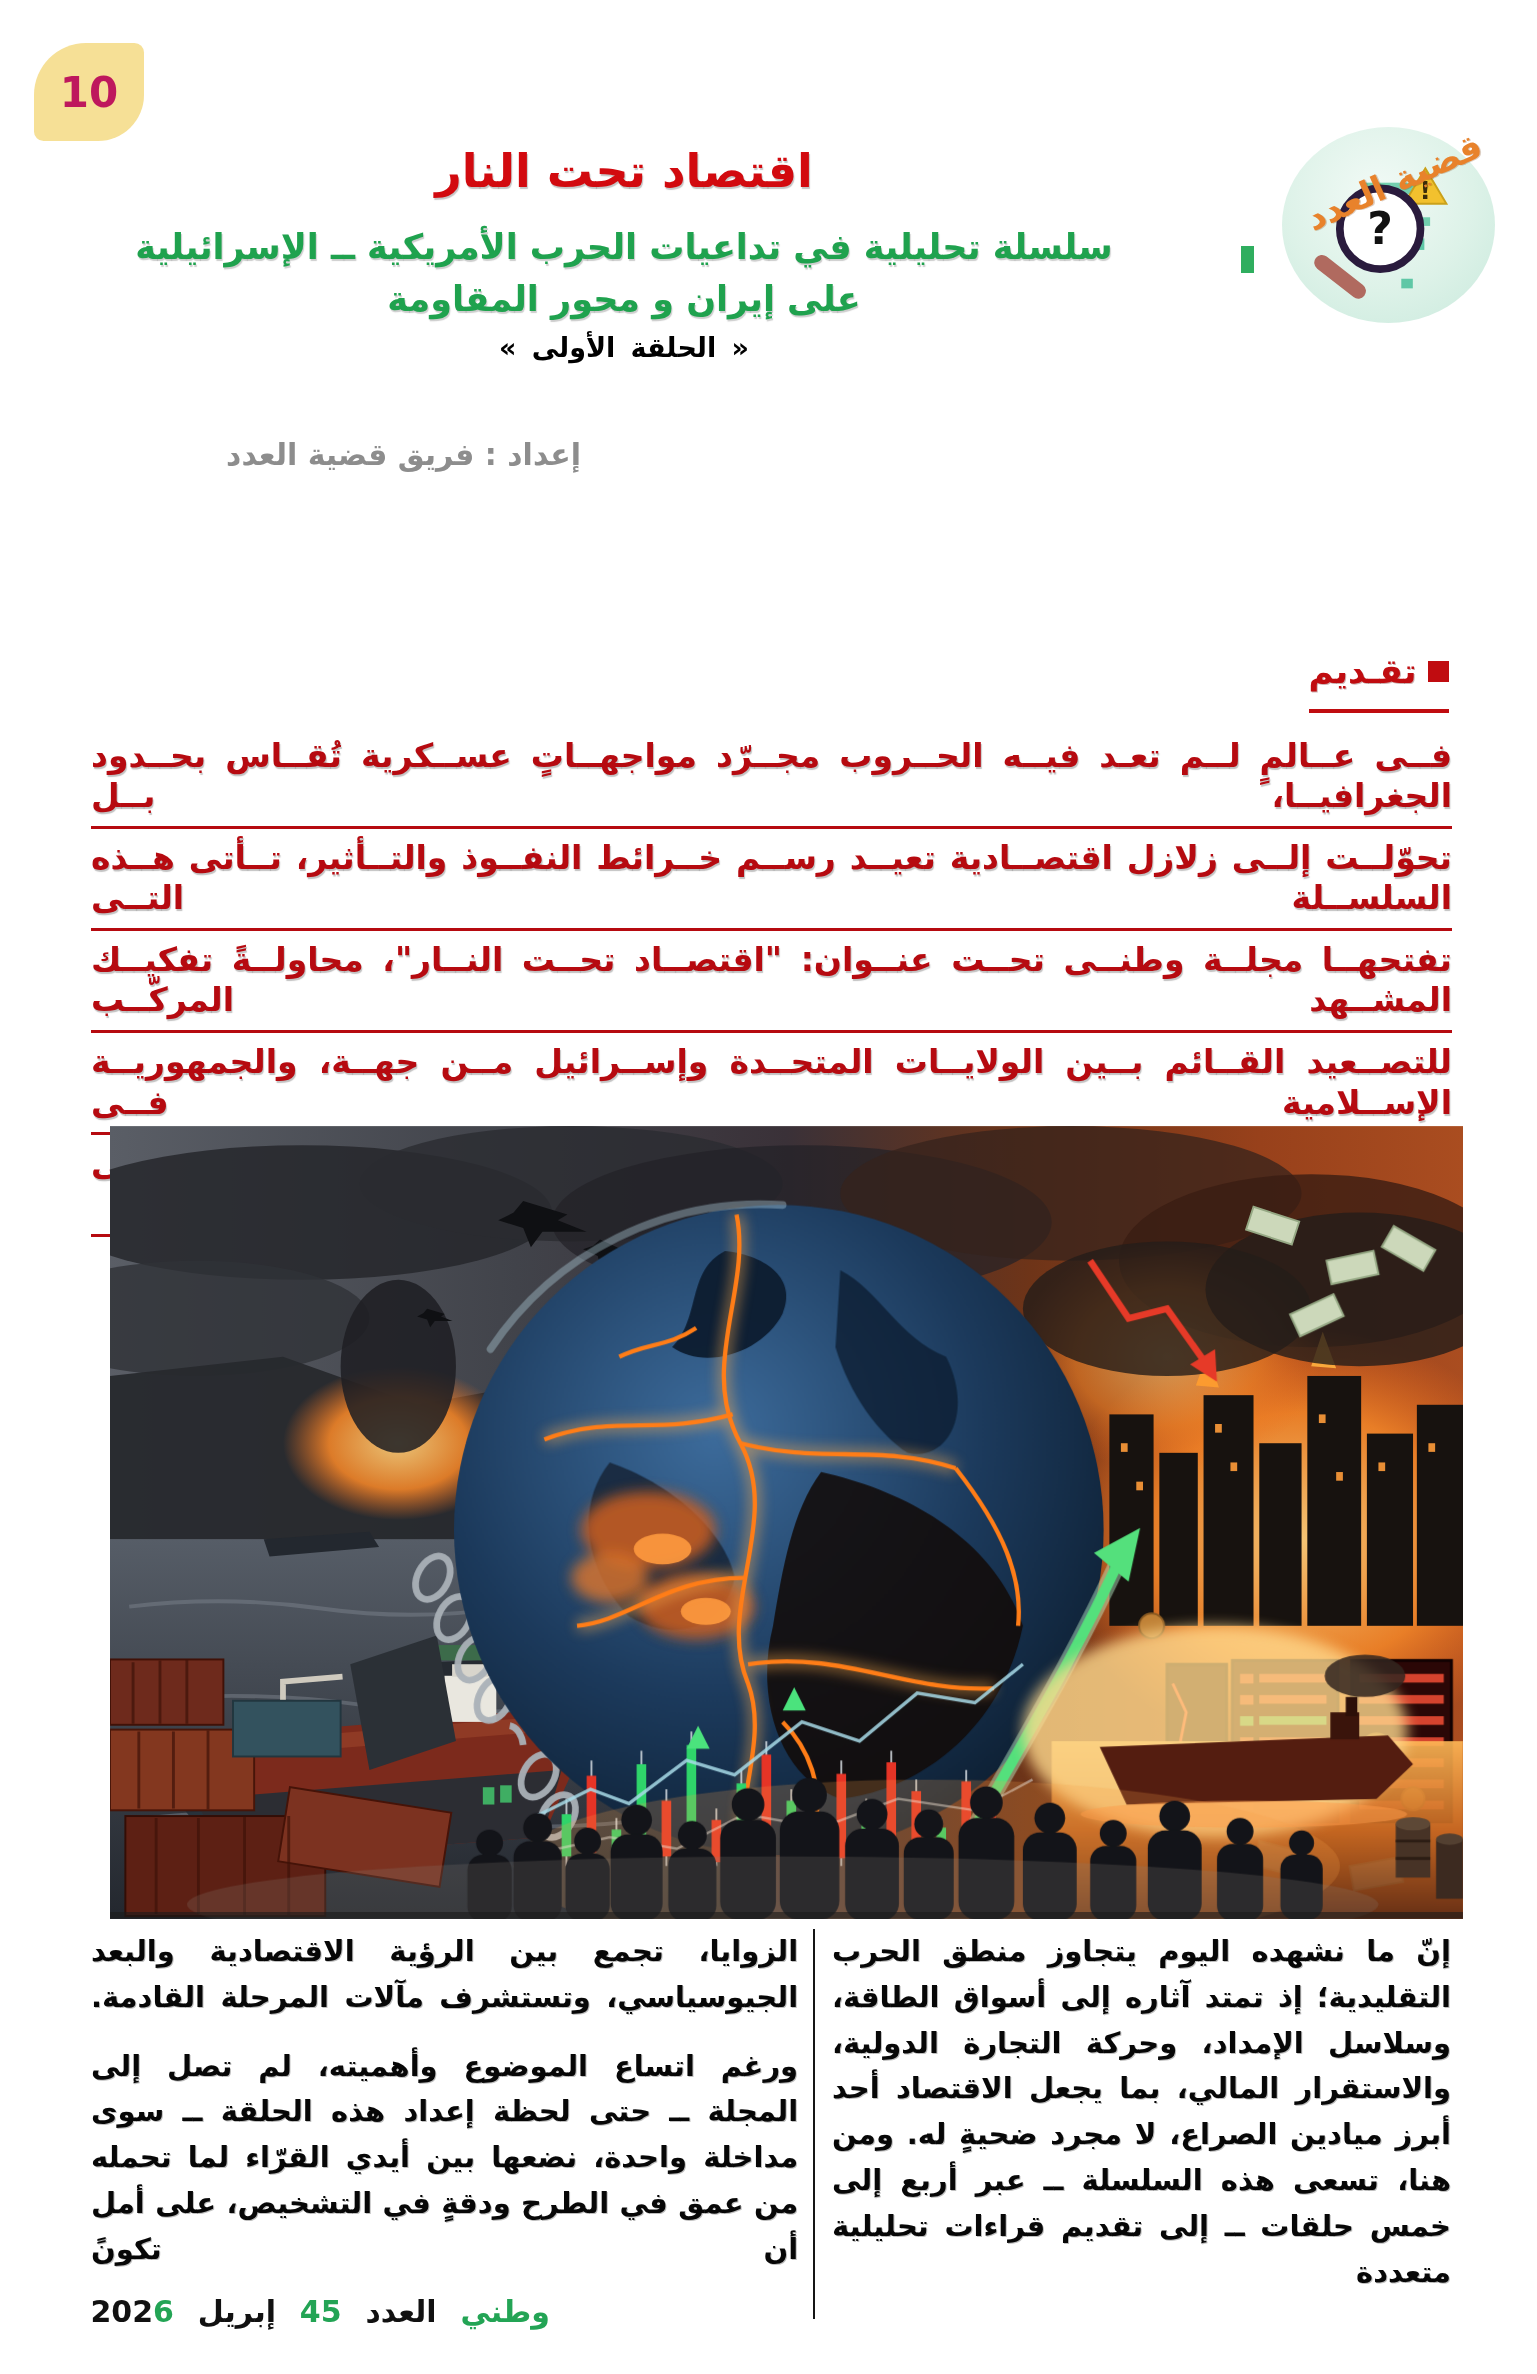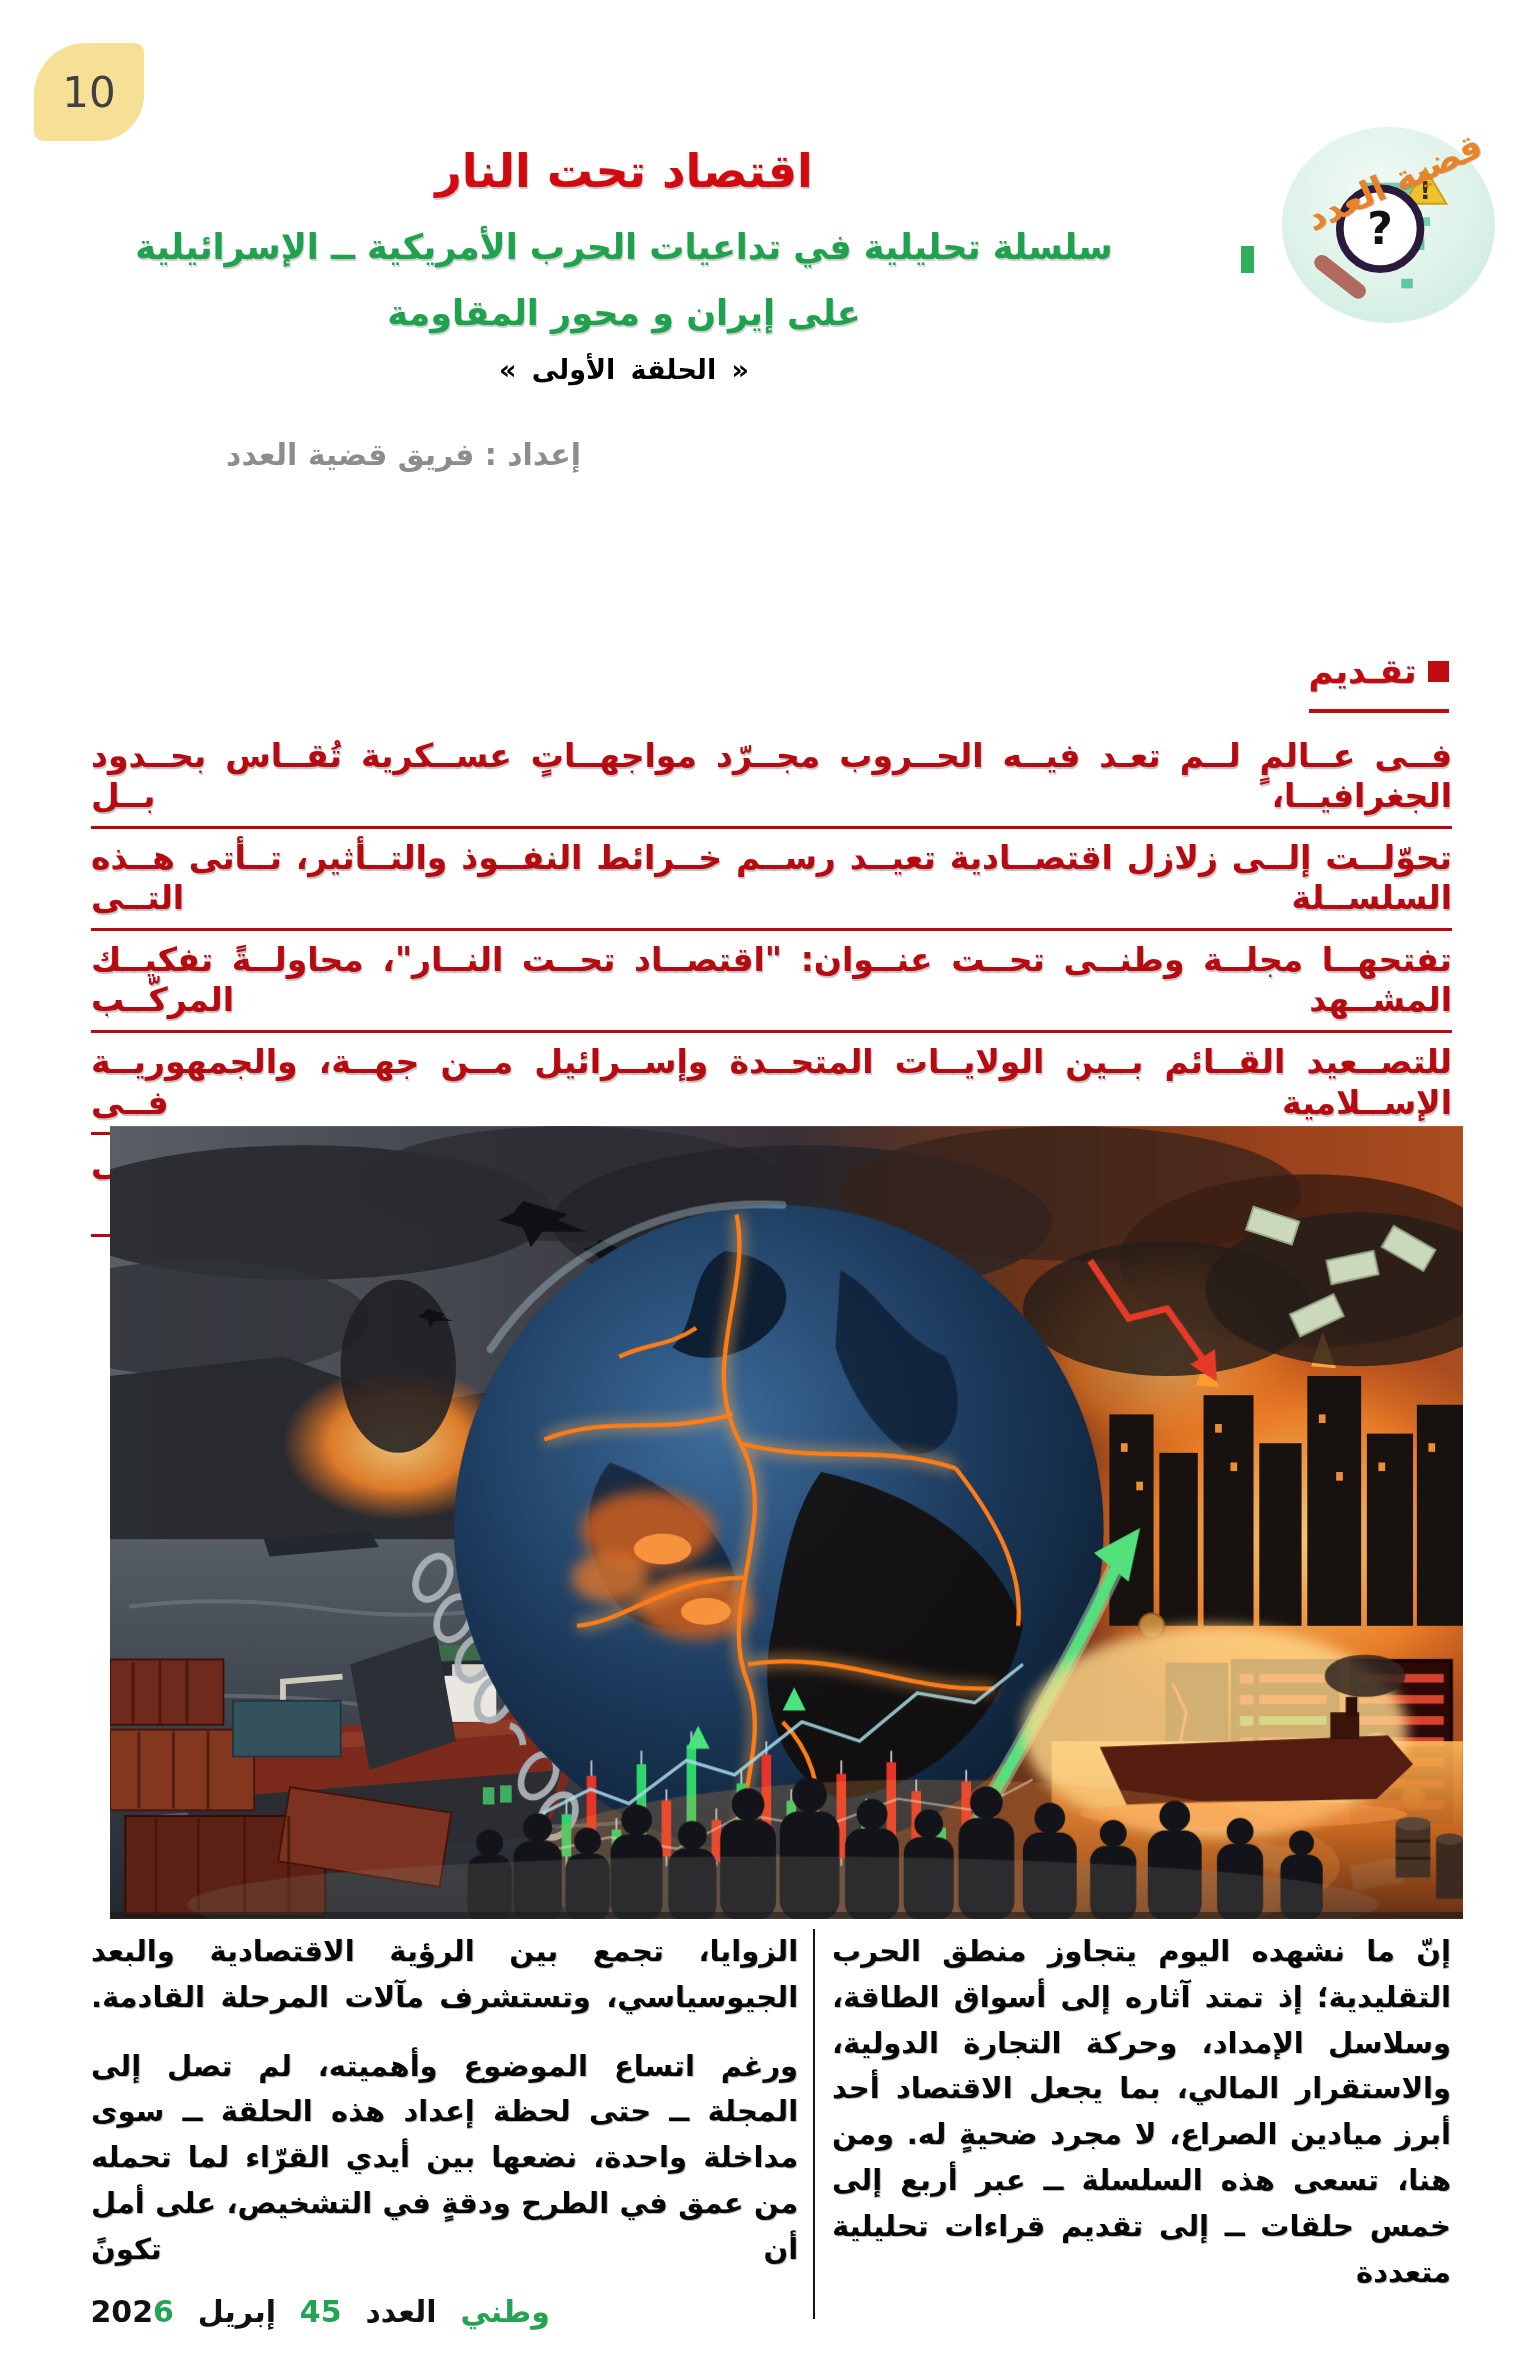--- a/index.html
+++ b/index.html
@@ -2,26 +2,26 @@
 <html lang="ar" dir="rtl"><head>
 <meta charset="utf-8">
 <style>
   html,body{margin:0;padding:0;background:#ffffff;}
   body{width:1537px;height:2375px;position:relative;font-family:"DejaVu Sans",sans-serif;}
   .page{position:absolute;inset:0;background:#fff;overflow:hidden;}
 
   
   .badge{position:absolute;left:34px;top:43px;width:110px;height:98px;background:#f6e096;
          border-radius:52px 9.6px 46px 9.6px;display:flex;align-items:center;justify-content:center;}
-  .badge span{color:#404040;font-size:42px;font-weight:normal;}
+  .badge span{color:#be185d;font-size:42px;font-weight:bold;}
 
   
   .header{position:absolute;left:115px;top:144px;width:1018px;text-align:center;direction:rtl;}
   .title{font-size:46px;font-weight:bold;color:#d20a0f;margin:0 0 25px 0;text-shadow:1px 1.9px 1px rgba(90,90,90,.35);text-align:center;}
-  .subtitle{font-size:35px;font-weight:bold;color:#1fa24e;line-height:1.42;margin:16px;text-shadow:1px 1.9px 1px rgba(90,90,90,.3);}
+  .subtitle{font-size:35px;font-weight:bold;color:#1fa24e;line-height:1.42;margin:2px;text-shadow:1px 1.9px 1px rgba(90,90,90,.3);}
   .episode{font-size:27px;font-weight:bold;color:#000;margin-top:7.7px;word-spacing:5.8px;}
   .byline{position:absolute;left:197px;top:437px;width:413px;text-align:center;font-size:30px;font-weight:bold;color:#8d8d8d;direction:rtl;}
 
   
   .logo{position:absolute;left:1257px;top:77px;width:254px;height:269px;}
   .logo .disc{position:absolute;left:25px;top:50px;width:213px;height:196px;border-radius:50%;
               background:radial-gradient(circle at 45% 35%, #f2faf6 0%, #ddf2e8 55%, #c8e9dc 100%);}
   .logo .arc{position:absolute;left:17.3px;top:85px;width:240px;text-align:center;transform:rotate(-24deg);
              color:#e8822b;font-size:35px;font-weight:bold;direction:rtl;text-shadow:1px 1px 0 rgba(120,60,10,.25);}
   .green-mark{position:absolute;left:1241px;top:246px;width:12.5px;height:27px;background:#2fae5f;}

